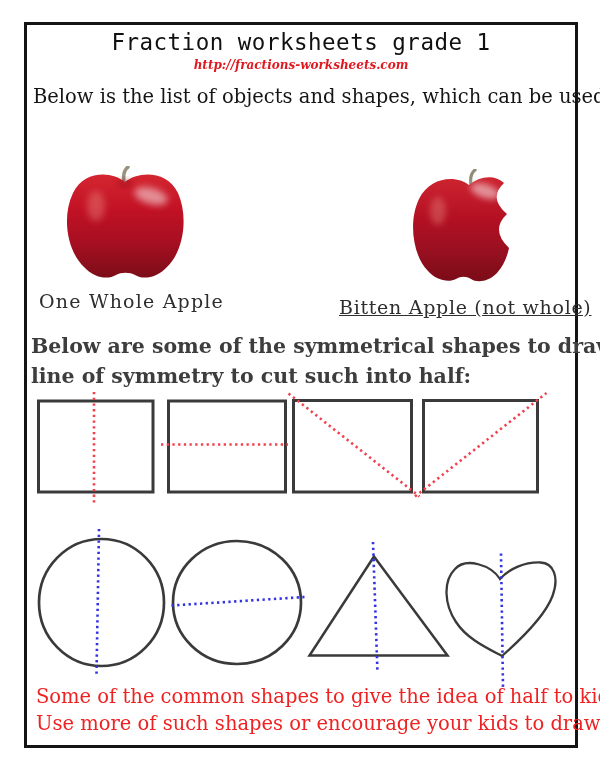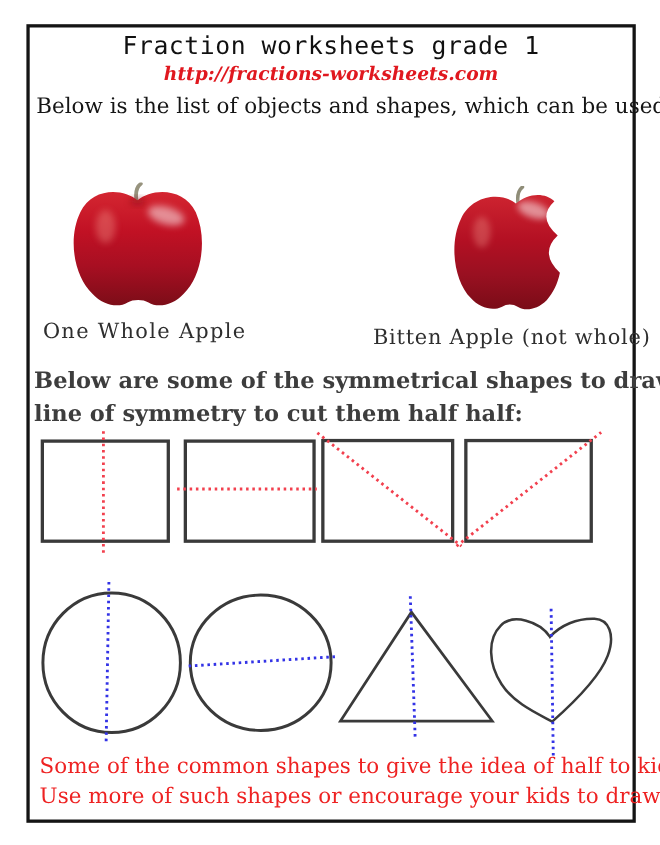--- a/index.html
+++ b/index.html
@@ -11,33 +11,33 @@
     position:absolute; left:24px; top:22px; width:554px; height:726px;
     border:3px solid #141414; box-sizing:border-box;
   }
   .title {
     position:absolute; left:24px; top:29px; width:554px; text-align:center;
     font-family:"DejaVu Sans Mono", monospace; font-size:22.5px; color:#101010;
     letter-spacing:0.5px; white-space:nowrap;
   }
   .url {
     position:absolute; left:24px; top:58px; width:554px; text-align:center;
-    font-style:italic; font-weight:bold; font-size:17px; color:#e0181f;
+    font-style:italic; font-weight:bold; font-size:12px; color:#e0181f;
     white-space:nowrap;
   }
   .intro {
     position:absolute; left:33px; top:82px; width:545px;
     font-size:19.5px; line-height:29px; color:#151515;
   }
   .intro span { display:block; white-space:nowrap; }
   .apple-label {
     position:absolute; font-size:19px; color:#2e2e2e; white-space:nowrap;
   }
   .label-whole  { left:39px;  top:290px; letter-spacing:1.2px; }
-  .label-bitten { left:339px; top:296px; letter-spacing:0.7px; }
+  .label-bitten { left:339px; top:296px; letter-spacing:0.7px;text-decoration:underline; }
   .sym-heading {
     position:absolute; left:31px; top:331px; width:548px;
     font-weight:bold; font-size:20.5px; line-height:30px; color:#3d3d3d;
   }
   .sym-heading span { display:block; white-space:nowrap; }
   .footer {
     position:absolute; left:36px; top:684px; width:540px;
     font-size:19.5px; line-height:26.5px; color:#ee2222;
   }
   .footer span { display:block; white-space:nowrap; }
@@ -100,21 +100,21 @@
              C 37 114, 25 111, 17 102 C 2 87, -3 53, 8 30 C 19 7, 46 6, 58 16 Z" fill="url(#biteRed)"></path>
     <ellipse cx="74" cy="22" rx="15" ry="7" transform="rotate(18 74 22)" fill="#ffffff" opacity="0.5" filter="url(#softB)"></ellipse>
     <ellipse cx="27" cy="42" rx="8" ry="14" fill="#ffb9a6" opacity="0.28" filter="url(#softB)"></ellipse>
   </svg>
 
   <div class="apple-label label-whole">One Whole Apple</div>
   <div class="apple-label label-bitten">Bitten Apple (not whole)</div>
 
   <div class="sym-heading">
     <span>Below are some of the symmetrical shapes to draw a</span>
-    <span>line of symmetry to cut them half half:</span>
+    <span>line of symmetry to cut such into half:</span>
   </div>
 
   <svg class="shapes-svg" width="600" height="312" viewBox="0 0 600 312">
 
     <rect x="38.5" y="13" width="114.5" height="91" fill="none" stroke="#3a3a3a" stroke-width="3"></rect>
     <rect x="168.5" y="13" width="117" height="91" fill="none" stroke="#3a3a3a" stroke-width="3"></rect>
     <rect x="293.5" y="12.5" width="118" height="91.5" fill="none" stroke="#3a3a3a" stroke-width="3"></rect>
     <rect x="423.5" y="12.5" width="114" height="91.5" fill="none" stroke="#3a3a3a" stroke-width="3"></rect>
 
     <line x1="94" y1="4" x2="94" y2="117" stroke="#f2404e" stroke-width="2.6" stroke-dasharray="2.3 3.4"></line>

